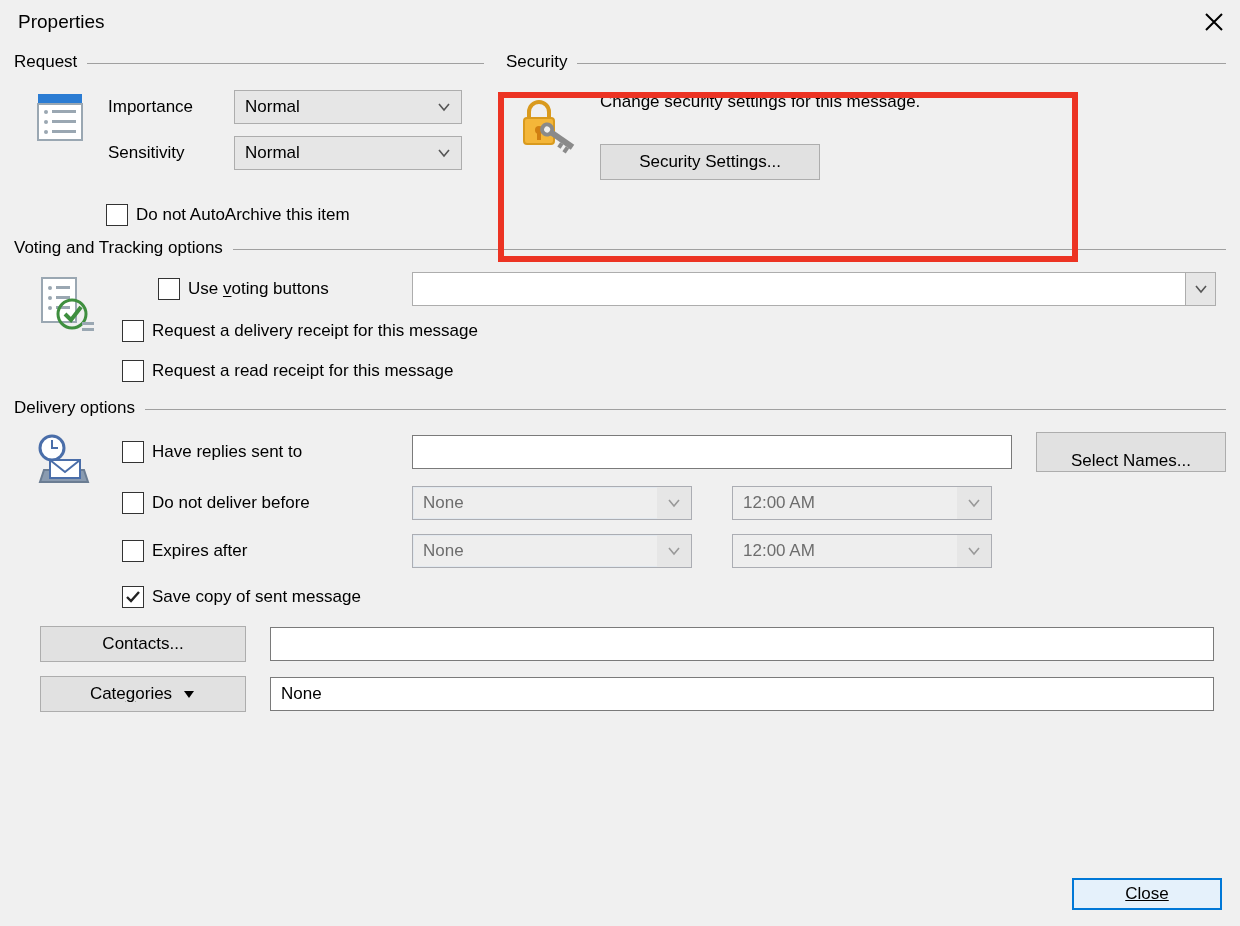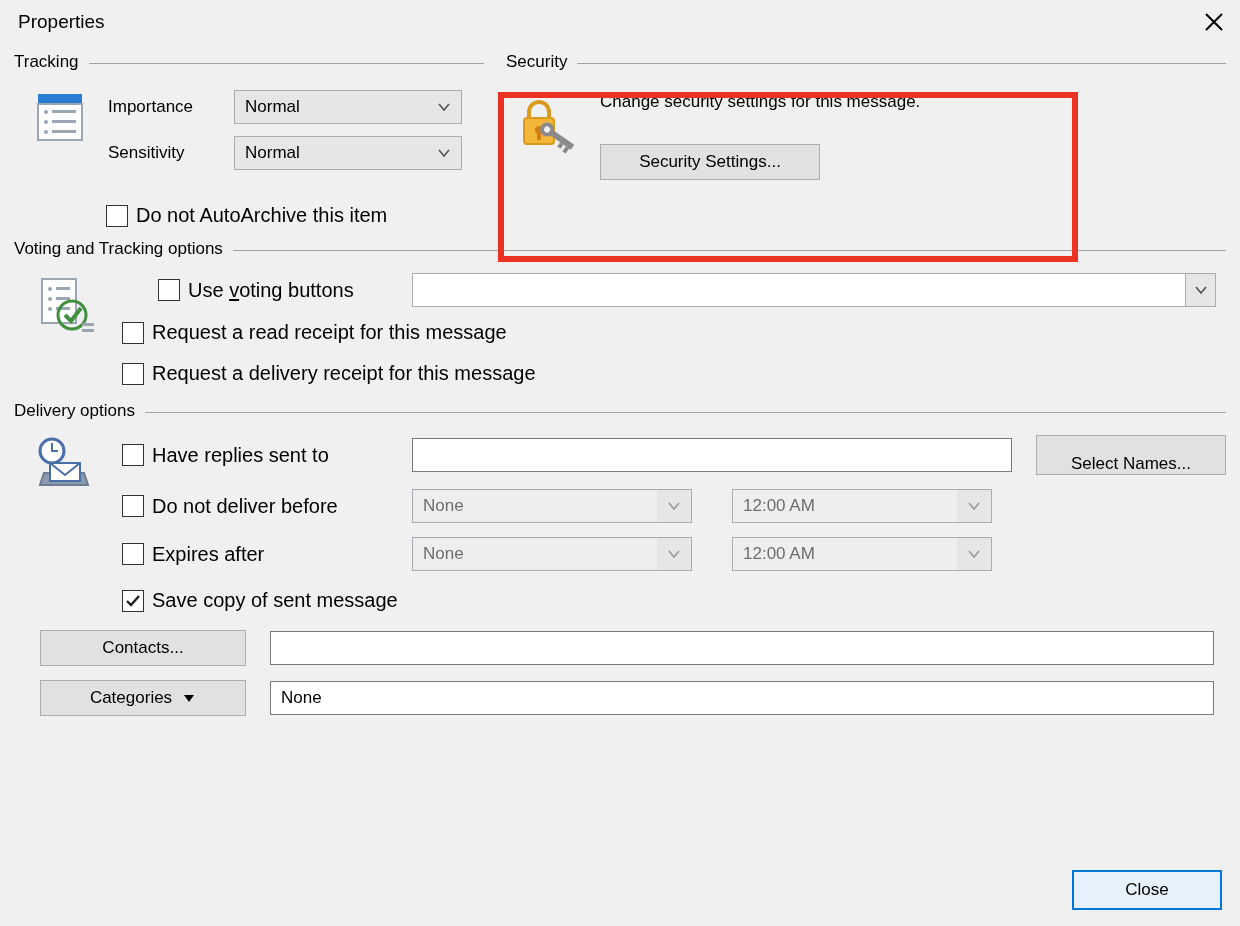--- a/index.html
+++ b/index.html
@@ -87,21 +87,21 @@
   .dropdown { width: 228px; }
   .dropdown .dd-btn, .dropdown-wide .dd-btn, .dropdown-date .dd-btn, .dropdown-time .dd-btn {
     width: 34px; height: 100%;
     display:flex; align-items:center; justify-content:center;
     border-left: none;
   }
   .dd-btn svg { display:block; }
   .checkbox-row {
     display: flex; align-items: center; gap: 8px;
     padding: 4px 0;
-    font-size: 20px;
+    font-size: 17px;
   }
   .chk {
     width: 22px; height: 22px; border: 1.5px solid #333; background: #fff;
     display:inline-flex; align-items:center; justify-content:center;
     flex-shrink: 0;
   }
   .chk.checked svg { display:block; }
   .chk svg { display:none; }
   .security-highlight {
     position: absolute;
@@ -195,42 +195,42 @@
   .cat-btn {
     width: 206px; height:36px;
     display:inline-flex; align-items:center; justify-content:center; gap:10px;
     background:#e1e1e1; border:1px solid #adadad; font-size:17px;
   }
   .cat-btn svg { display:block; }
   .footer {
     position:absolute; right: 18px; bottom: 16px;
   }
   .footer .btn {
-    width: 150px; height: 40px;
+    width: 150px; height: 32px; text-decoration: underline;
   }
   .u { text-decoration: underline; text-underline-offset: 2px; }
 </style>
 </head>
 <body>
 
 <div class="dialog">
 
   <div class="titlebar">
     <span class="titlebar-title">Properties</span>
     <span class="close-x">
       <svg width="24" height="24" viewBox="0 0 24 24">
           <path d="M4 4 L20 20 M20 4 L4 20" stroke="#000" stroke-width="2" fill="none"></path>
         </svg>
     </span>
   </div>
 
   <div class="top-row">
     <div class="settings-col">
       <div class="group-header">
-        <span>Tracking</span>
+        <span>Request</span>
         <div class="hr"></div>
       </div>
       <div class="settings-body">
         <span class="settings-icon">
           <svg width="56" height="56" viewBox="0 0 56 56">
             <rect x="6" y="4" width="44" height="10" fill="#2b7cd3"></rect>
             <rect x="6" y="14" width="44" height="36" fill="#ffffff" stroke="#9aa7b2" stroke-width="2"></rect>
             <circle cx="14" cy="22" r="2" fill="#9aa7b2"></circle>
               <rect x="20" y="20" width="24" height="3" fill="#9aa7b2"></rect>
             <circle cx="14" cy="32" r="2" fill="#9aa7b2"></circle>
@@ -342,27 +342,27 @@
                 <svg width="14" height="14" viewBox="0 0 14 14">
                     <path d="M2 4 L7 10 L12 4" stroke="#555" stroke-width="1.6" fill="none"></path>
                   </svg>
               </span>
             </div>
           </div>
           <label class="checkbox-row">
             <span class="chk">
               
             </span>
-            <span>Request a read receipt for this message</span>
+            <span>Request a delivery receipt for this message</span>
           </label>
           <label class="checkbox-row">
             <span class="chk">
               
             </span>
-            <span>Request a delivery receipt for this message</span>
+            <span>Request a read receipt for this message</span>
           </label>
         </div>
       </div>
     </div>
   </div>
 
   <div class="group">
     <div class="group-header">
       <span>Delivery options</span>
       <div class="hr"></div>

